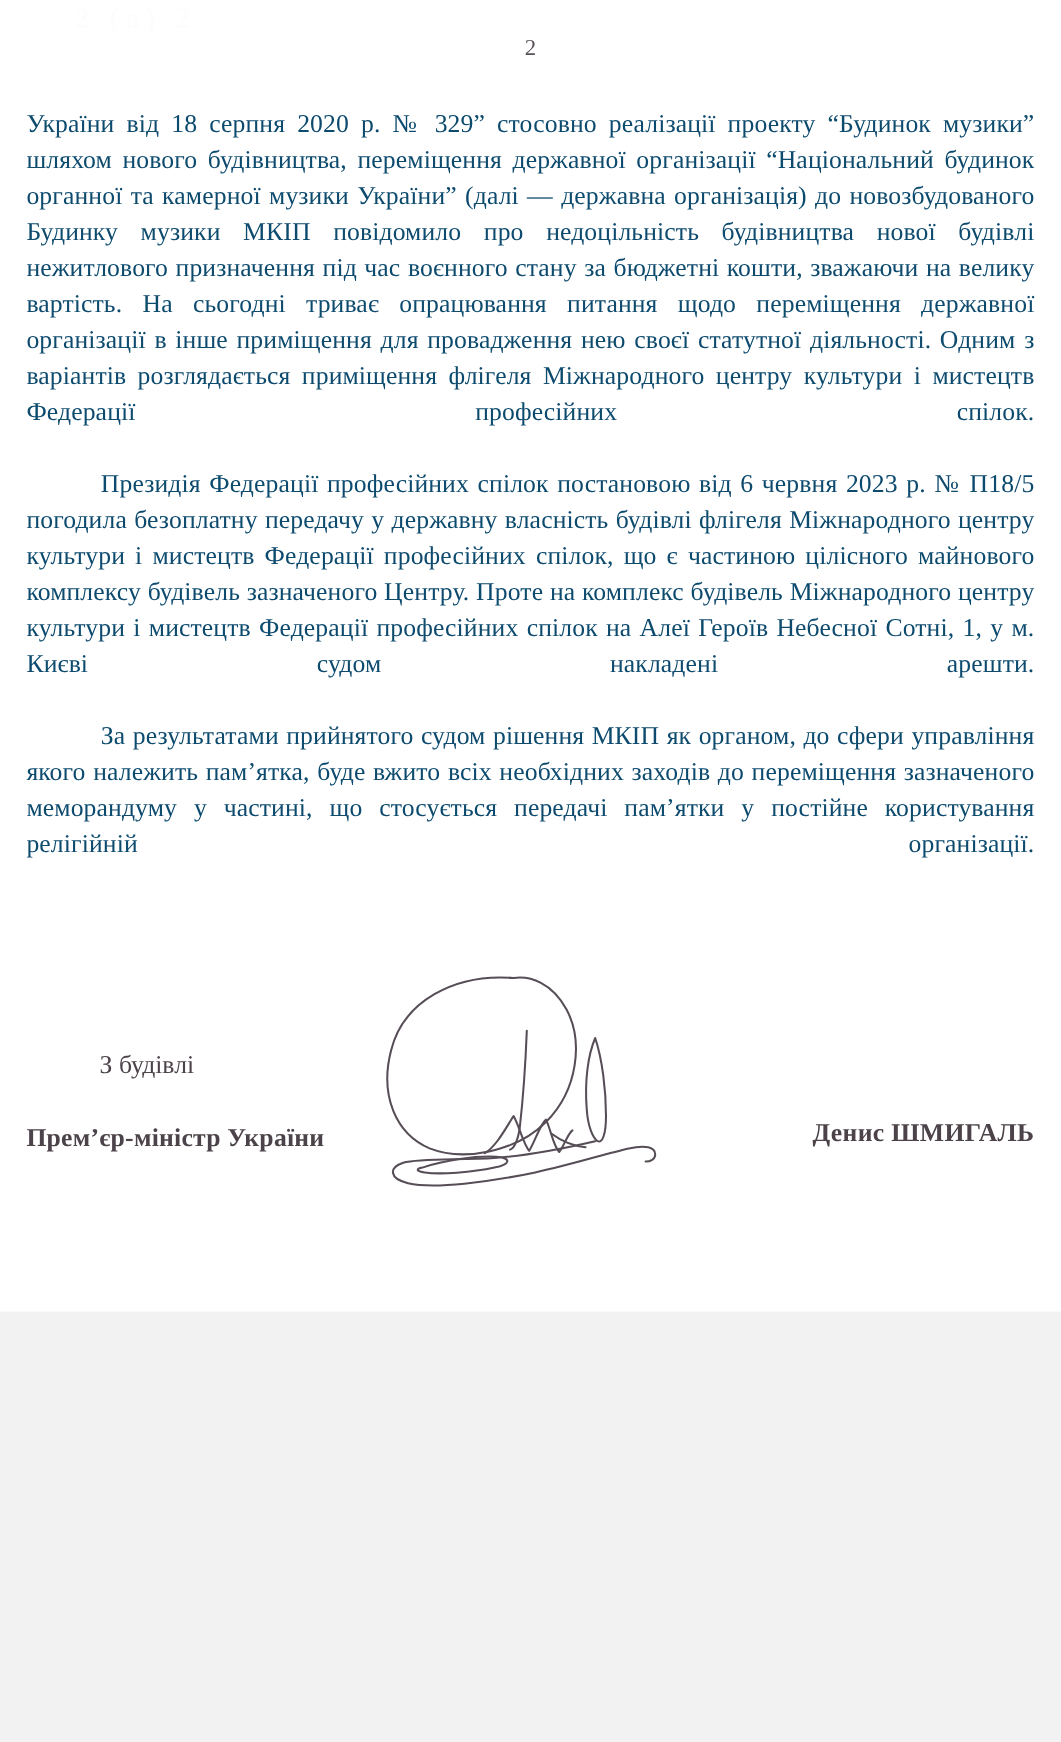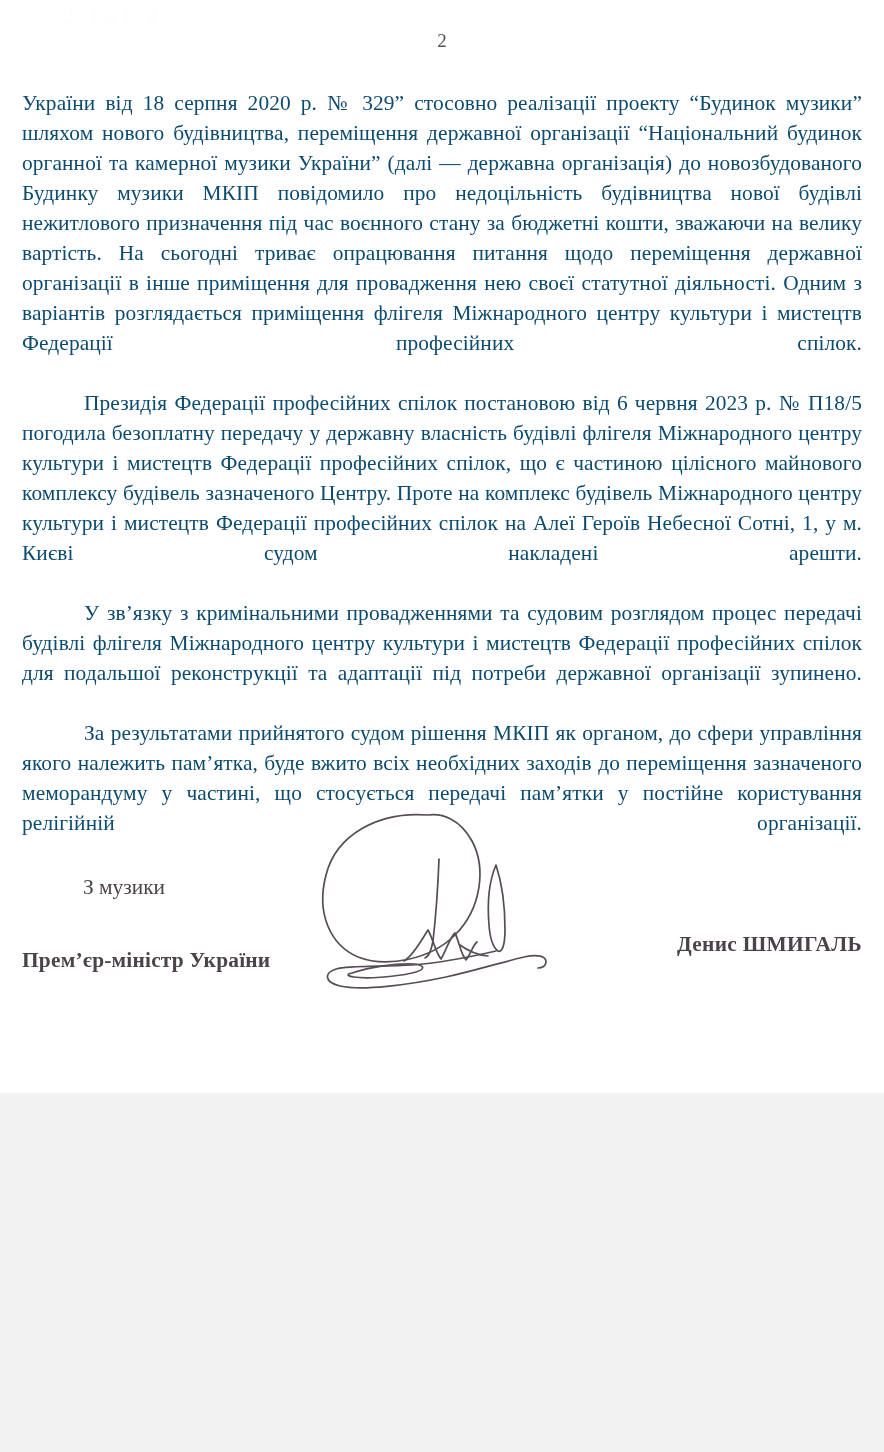--- a/index.html
+++ b/index.html
@@ -95,21 +95,21 @@
     position: absolute;
     left: 83px;
     top: 15px;
     font-size: 21.4px;
     color: #4c434a;
   }
 
   #position-title {
     position: absolute;
     left: 22px;
-    top: 88px;
+    top: 76px;
     font-size: 21.4px;
     font-weight: bold;
     color: #4c434a;
     letter-spacing: 0.2px;
     font-family: Liberation Serif, serif;
   }
 
   #signer-name {
     position: absolute;
     right: 22px;
@@ -137,27 +137,26 @@
 
 <div id="scan-page">
 
   <div id="top-artifact">2 (a) 2</div>
 
   <div id="page-number">2</div>
 
   <div id="body-text">
     <p class="no-indent">України від 18 серпня 2020 р. № 329” стосовно реалізації проекту “Будинок музики” шляхом нового будівництва, переміщення державної організації “Національний будинок органної та камерної музики України” (далі — державна організація) до новозбудованого Будинку музики МКІП повідомило про недоцільність будівництва нової будівлі нежитлового призначення під час воєнного стану за бюджетні кошти, зважаючи на велику вартість. На сьогодні триває опрацювання питання щодо переміщення державної організації в інше приміщення для провадження нею своєї статутної діяльності. Одним з варіантів розглядається приміщення флігеля Міжнародного центру культури і мистецтв Федерації професійних спілок.</p>
     <p>Президія Федерації професійних спілок постановою від 6 червня 2023 р. № П18/5 погодила безоплатну передачу у державну власність будівлі флігеля Міжнародного центру культури і мистецтв Федерації професійних спілок, що є частиною цілісного майнового комплексу будівель зазначеного Центру. Проте на комплекс будівель Міжнародного центру культури і мистецтв Федерації професійних спілок на Алеї Героїв Небесної Сотні, 1, у м. Києві судом накладені арешти.</p>
-    <p>У зв’язку з кримінальними провадженнями та судовим розглядом процес передачі будівлі флігеля Міжнародного центру культури і мистецтв Федерації професійних спілок для подальшої реконструкції та адаптації під потреби державної організації зупинено.</p>
     <p>За результатами прийнятого судом рішення МКІП як органом, до сфери управління якого належить пам’ятка, буде вжито всіх необхідних заходів до переміщення зазначеного меморандуму у частині, що стосується передачі пам’ятки у постійне користування релігійній організації.</p>
   </div>
 
   <div id="sign-block">
 
-    <div id="regards">З музики</div>
+    <div id="regards">З будівлі</div>
 
     <div id="position-title">Прем’єр-міністр України</div>
 
     <div id="signer-name">Денис ШМИГАЛЬ</div>
 
     <svg id="signature" viewBox="0 0 310 190">
       <g fill="none" stroke="#564d56" stroke-width="1.7" stroke-linecap="round" stroke-linejoin="round">
 
         <path d="M128 10 C 78 6, 36 30, 26 70 C 16 108, 30 140, 58 152
                  C 86 163, 130 155, 155 130 C 182 103, 186 62, 172 36

